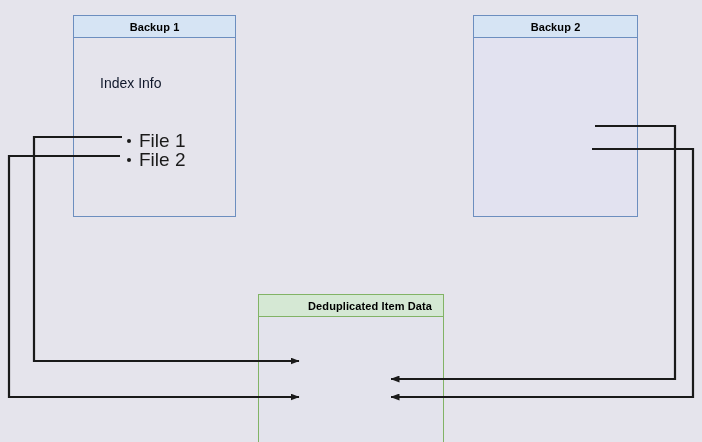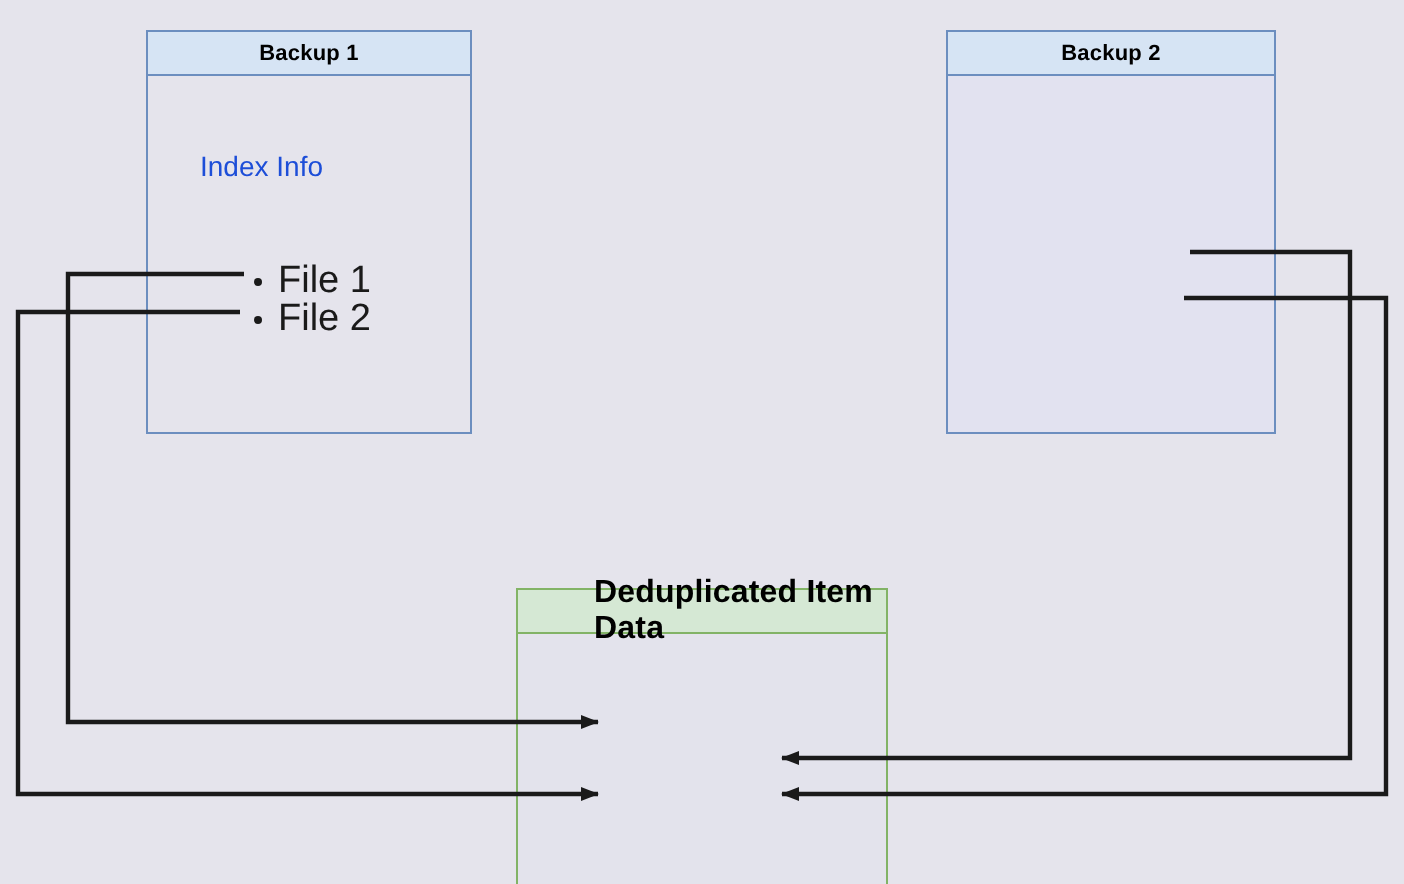--- a/index.html
+++ b/index.html
@@ -92,27 +92,27 @@
     left: 258px;
     top: 281px;
     width: 186px;
     height: 157px;
     border: 1.5px solid #82b366;
     background: #e3e3ec;
   }
   #dedup-box .box-header {
     background: #d5e8d4;
     border-bottom: 1.5px solid #82b366;
-    font-size: 16px;
+    font-size: 11px;
     padding-left: 38px;
   }
   .index-label {
     position: absolute;
     font-size: 14px;
-    color: #1d4ed8;
+    color: #0f172a;
     white-space: nowrap;
   }
   .file-list {
     position: absolute;
     margin: 0;
     padding: 0;
     list-style: none;
   }
   .file-list li {
     position: relative;

